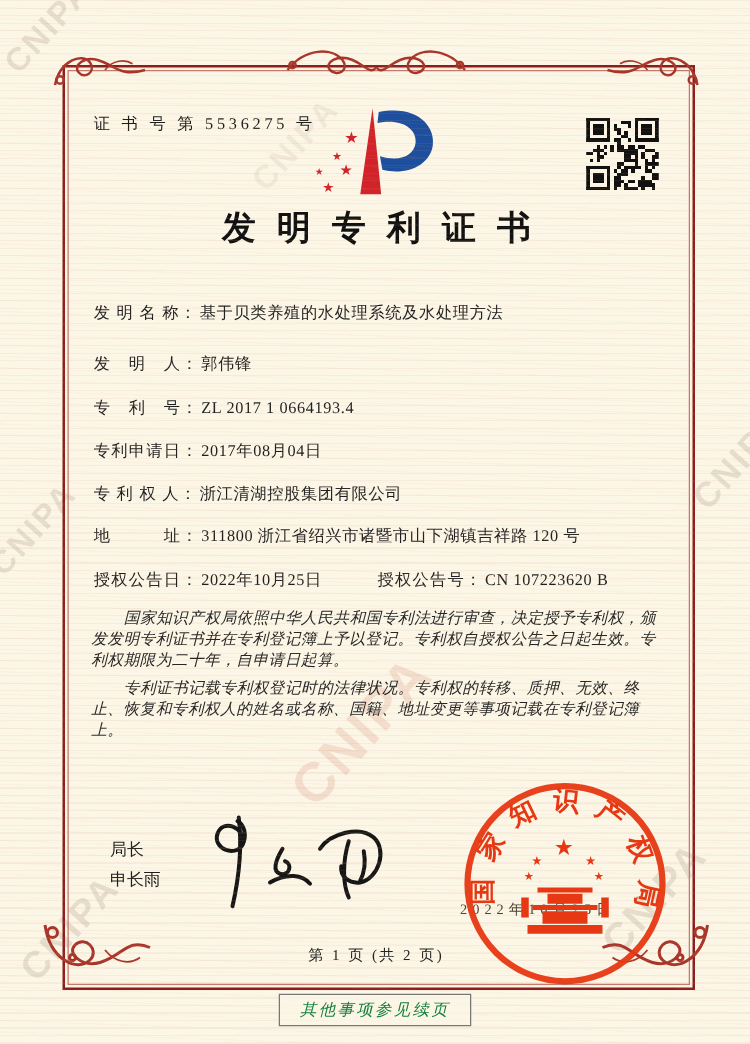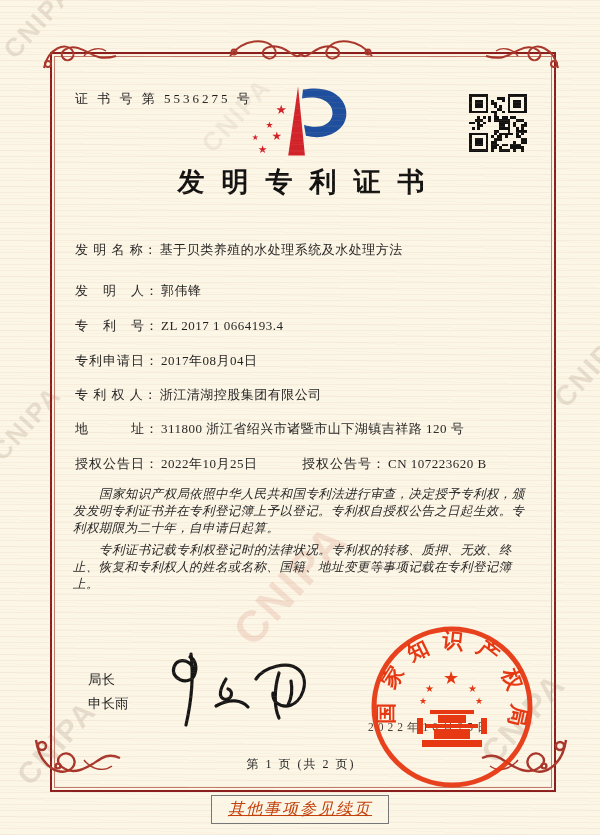--- a/index.html
+++ b/index.html
@@ -63,24 +63,23 @@
   .seal-date{
     position:absolute; left:368px; top:720px; width:158px; z-index:2;
     font-size:11.5px; letter-spacing:4px; color:#4a3d30; white-space:nowrap;
   }
   .pageno{
     position:absolute; left:50px; top:756px; width:502px; text-align:center;
     font-size:12px; letter-spacing:2px; color:#222; z-index:2;
   }
   .note{
     position:absolute; left:50%; top:795px; transform:translateX(-50%);
-    border:1px solid #777; padding:3px 16px; font-size:16px; letter-spacing:2px;
-    color:#c2410c; z-index:4; background:rgba(252,246,231,.6); white-space:nowrap;
+    border:1px solid #777; padding:3px 16px; font-size:13px; letter-spacing:2px;
+    color:#15803d; z-index:4; background:rgba(252,246,231,.6); white-space:nowrap;
     font-style:italic;
-    text-decoration:underline;
   }
 </style>
 </head>
 <body>
 
 <div class="page">
 
   <div class="wm" style="left:-6px; top:6px; font-size:26px;">CNIPA</div>
   <div class="wm" style="left:192px; top:100px; font-size:26px; opacity:.16;">CNIPA</div>
   <div class="wm" style="left:544px; top:352px; font-size:28px;">CNIPA</div>

